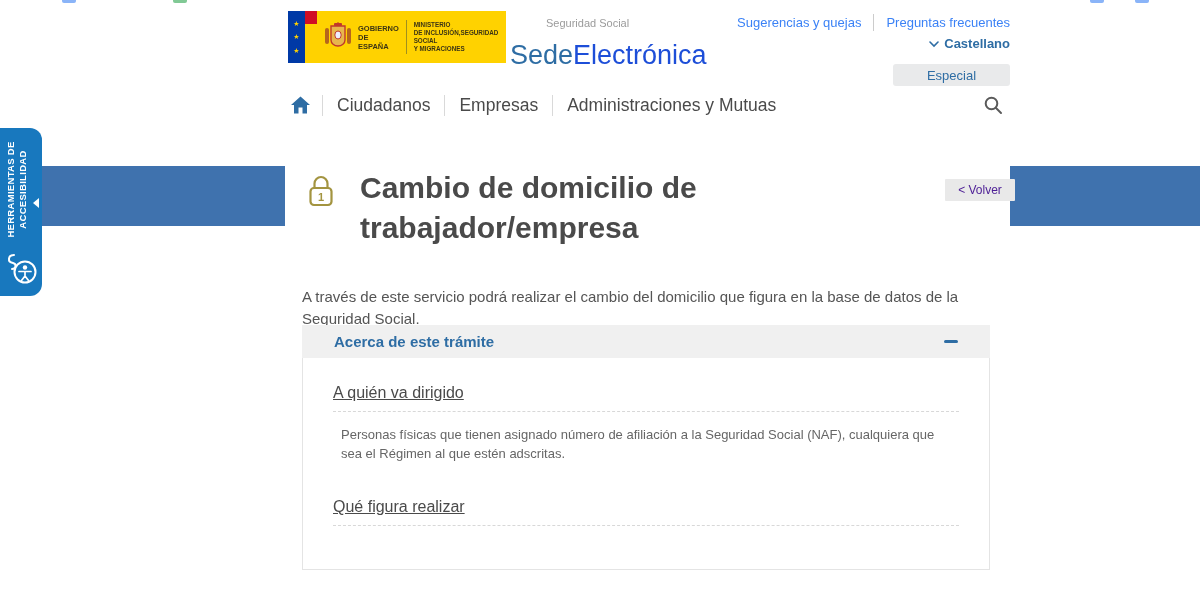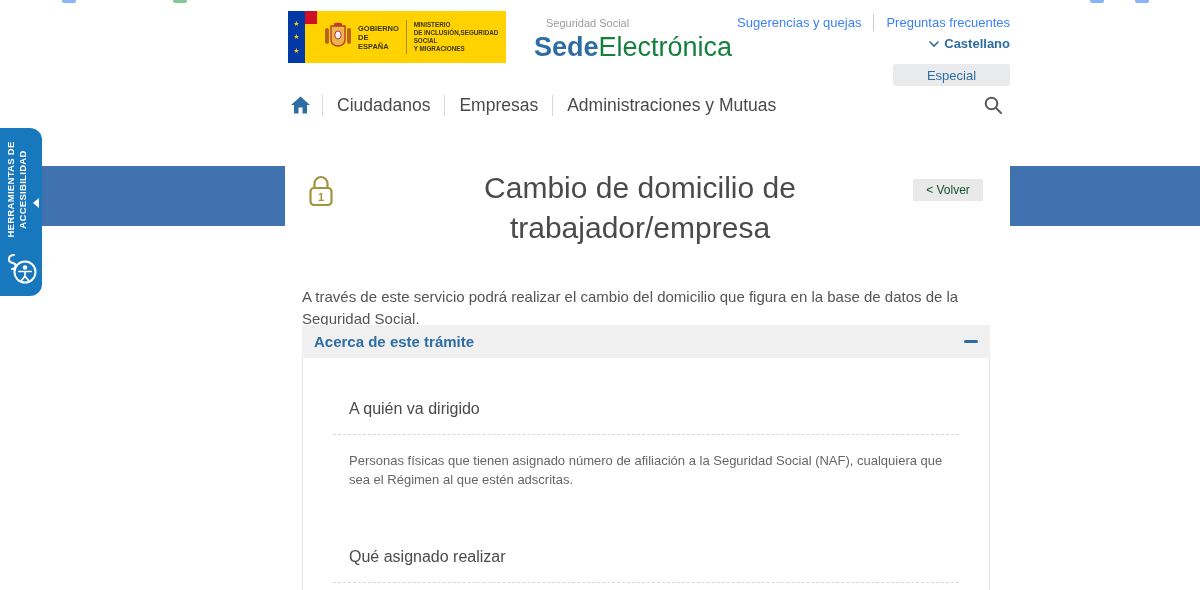--- a/index.html
+++ b/index.html
@@ -28,24 +28,24 @@
   .eu-strip{width:17px;background:#0039a6;display:flex;flex-direction:column;justify-content:space-around;align-items:center;padding:6px 0;box-sizing:border-box;}
   .eu-star{color:#ffd200;font-size:7px;line-height:7px;}
   .es-strip{width:12px;background:linear-gradient(to bottom,#d00e24 0%,#d00e24 25%,#ffd200 25%,#ffd200 100%);}
   .gov-main{flex:1;background:#ffd200;display:flex;align-items:center;padding:0 6px;box-sizing:border-box;}
   .gov-txt1{font-size:7.5px;font-weight:bold;color:#3c3414;line-height:9px;margin-left:5px;}
   .gov-divider{width:1px;height:34px;background:#a08f1f;margin:0 7px;}
   .gov-txt2{font-size:6.3px;font-weight:bold;color:#3c3414;line-height:8px;}
 
   
   .sede-logo{position:absolute;left:225px;top:17px;cursor:pointer;}
-  .sede-super{font-size:11px;color:#9b9b9b;margin-left:36px;margin-bottom:4px;}
+  .sede-super{font-size:11px;color:#9b9b9b;margin-left:36px;margin-bottom:12px;}
   .sede-main{font-size:27px;line-height:28px;}
-  .sede-bold{color:#2e6da4;font-weight:bold;margin-left:24px;}
-  .sede-light{color:#15803d;font-weight:normal;}
+  .sede-bold{color:#2e6da4;font-weight:normal;}
+  .sede-light{color:#1d4ed8;font-weight:normal;}
 
   
   .util-row{position:absolute;top:14px;right:0;display:flex;align-items:center;gap:12px;font-size:13px;color:#3b82f6;}
   .util-link{cursor:pointer;}
   .util-sep{width:1px;height:17px;background:#ccc;}
   .lang-row{position:absolute;top:36px;right:0;display:flex;align-items:center;gap:5px;font-size:13px;font-weight:bold;color:#2e6da4;cursor:pointer;justify-content:center;}
   .login-btn{position:absolute;top:64px;right:0;width:117px;height:22px;background:#e9eaeb;border:none;border-radius:3px;color:#2e6da4;font-size:13px;font-family:inherit;cursor:pointer;}
 
   
   .nav-row{position:absolute;top:90px;left:4px;right:0;display:flex;align-items:center;height:30px;}
@@ -55,35 +55,35 @@
   .nav-search{position:absolute;right:7px;top:0;height:30px;display:flex;align-items:center;cursor:pointer;}
 
   
   .breadcrumb{position:absolute;top:152px;left:17px;font-size:11px;color:#555;}
   .crumb{text-decoration:underline;cursor:pointer;}
   .crumb-sep{margin:0 4px;text-decoration:none;}
 
   
   .title-row{position:absolute;top:168px;left:17px;z-index:4;}
   .lock-icon{position:absolute;left:4px;top:5px;}
-  .page-title{margin:0 0 0 58px;width:560px;font-size:30px;line-height:40px;font-weight:normal;color:#4a4a4a;text-align:center;}
-  .back-btn{position:absolute;left:628px;top:179px;width:70px;height:22px;background:#e9e9e9;border:none;border-radius:1px;font-size:12px;color:#14532d;font-family:inherit;cursor:pointer;z-index:4;}
+  .page-title{margin:0 0 0 58px;width:560px;font-size:30px;line-height:40px;font-weight:bold;color:#4a4a4a;}
+  .back-btn{position:absolute;left:660px;top:179px;width:70px;height:22px;background:#e9e9e9;border:none;border-radius:1px;font-size:12px;color:#4c1d95;font-family:inherit;cursor:pointer;z-index:4;}
 
   
   .intro{position:absolute;top:271px;left:17px;width:694px;font-size:15px;line-height:22px;color:#555;}
 
   
   .accordion{position:absolute;top:325px;left:17px;width:688px;}
-  .acc-header{height:33px;background:#f0f0f0;display:flex;align-items:center;justify-content:space-between;padding:0 12px;cursor:pointer;}
+  .acc-header{height:33px;background:#f0f0f0;display:flex;align-items:center;justify-content:space-between;padding:0 32px;cursor:pointer;}
   .acc-title{font-size:15px;font-weight:bold;color:#2e6da4;}
   .acc-minus{width:14px;height:3px;background:#2e6da4;border-radius:2px;}
   .acc-body{border:1px solid #e4e4e4;border-top:none;background:#fff;padding:26px 30px 30px;box-sizing:border-box;}
-  .sec-heading{margin:16px;font-size:16px;font-weight:normal;color:#4a4a4a;}
+  .sec-heading{margin:0;font-size:16px;font-weight:normal;color:#4a4a4a;text-decoration:underline;}
   .sec-dash{border:none;border-top:1px dashed #d8d8d8;margin:9px 0 13px;}
-  .sec-p{margin:16px;font-size:13px;line-height:19px;color:#666;}
+  .sec-p{margin:8px;font-size:13px;line-height:19px;color:#666;}
   .sec-gap{height:27px;}
   .sec-list{margin:2px 0 0;padding:0;list-style:none;}
   .sec-list li{position:relative;padding-left:16px;font-size:13px;line-height:19px;color:#555;margin-bottom:1px;}
   .sec-list li::before{content:"";position:absolute;left:2px;top:7px;width:5px;height:5px;background:#4a4a4a;}
 </style>
 </head>
 <body>
 
 <div class="page">
 
@@ -214,21 +214,21 @@
         <span class="acc-minus"></span>
       </div>
       <div class="acc-body">
 
         <h3 class="sec-heading">A quién va dirigido</h3>
         <hr class="sec-dash">
         <p class="sec-p">Personas físicas que tienen asignado número de afiliación a la Seguridad Social (NAF),  cualquiera que sea el Régimen al que estén adscritas.</p>
 
         <div class="sec-gap"></div>
 
-        <h3 class="sec-heading">Qué asignado realizar</h3>
+        <h3 class="sec-heading">Qué figura realizar</h3>
         <hr class="sec-dash">
         <ul class="sec-list">
 
         </ul>
 
       </div>
     </div>
 
   </div>
 </div>

